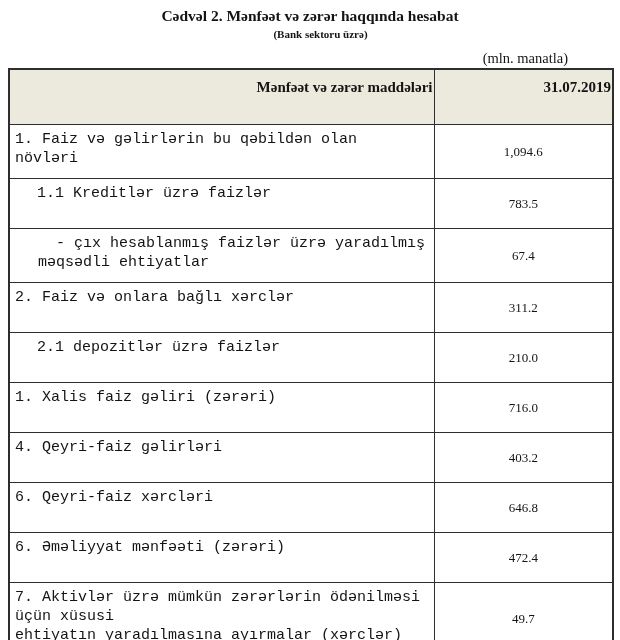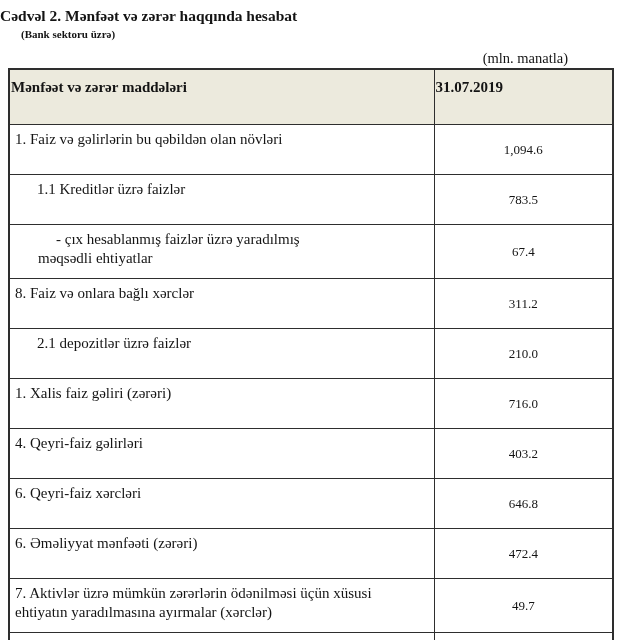--- a/index.html
+++ b/index.html
@@ -11,21 +11,21 @@
   html,body{
     margin:0; padding:0;
     width:620px; height:640px;
     background:var(--bg);
     overflow:hidden;
     font-family:"Liberation Serif", serif;
     color:var(--text);
   }
   .page{ width:620px; height:640px; }
 
-  .title-block{ padding-top:7px; }
+  .title-block{ text-align:center; padding-top:7px; }
   .doc-title{
     font-size:15.5px; font-weight:bold; line-height:18px;
   }
   .doc-subtitle{
     font-size:11px; font-weight:bold; line-height:18px;margin-left:21px;
   }
   .unit-note{
     font-size:14.5px; 
     text-align:right;
     margin:8px 52px 2px 0;
@@ -43,33 +43,34 @@
   }
   table.report{ border:2px solid var(--border); }
 
   col.c-label{ width:425px; }
   col.c-value{ width:179px; }
 
   td.header-label, td.header-value{
     background:var(--header-bg);
     font-weight:bold;
     font-size:15px;
-    text-align:left;
+    text-align:right;
     vertical-align:top;
     height:44px;
     padding-top:9px;
     margin-top:8px;
   }
 
   td.label-cell{
     vertical-align:top;
     font-size:15px;
     line-height:19px;
     padding:5px 6px 10px 0;
     height:34px;
+    font-family:Liberation Mono, monospace;
   }
   td.value-cell{
     vertical-align:middle;
     font-size:13px;
     text-align:center;
     padding:2px 0;
   }
   
   .lv0{ padding-left:5px; }
   .lv1{ padding-left:28px; }
@@ -114,21 +115,21 @@
         </tr>
         <tr>
           <td class="label-cell">
             <div class="lv3">- çıx hesablanmış faizlər üzrə yaradılmış</div>
             <div class="lv1">məqsədli ehtiyatlar</div>
           </td>
           <td class="value-cell">67.4</td>
         </tr>
         <tr>
           <td class="label-cell">
-            <div class="lv0">8. Faiz və onlara bağlı xərclər</div>
+            <div class="lv0">2. Faiz və onlara bağlı xərclər</div>
           </td>
           <td class="value-cell">311.2</td>
         </tr>
         <tr>
           <td class="label-cell">
             <div class="lv2">2.1 depozitlər üzrə faizlər</div>
           </td>
           <td class="value-cell">210.0</td>
         </tr>
         <tr>

